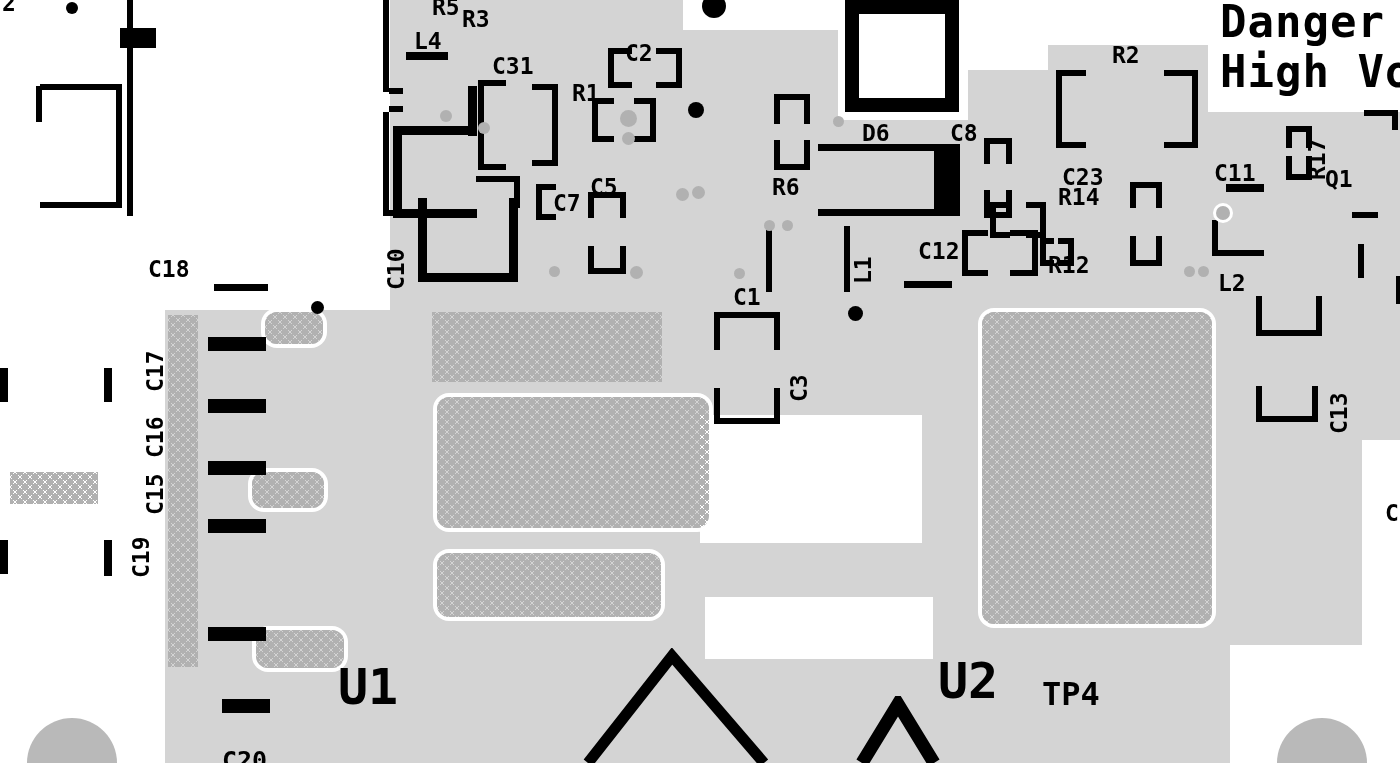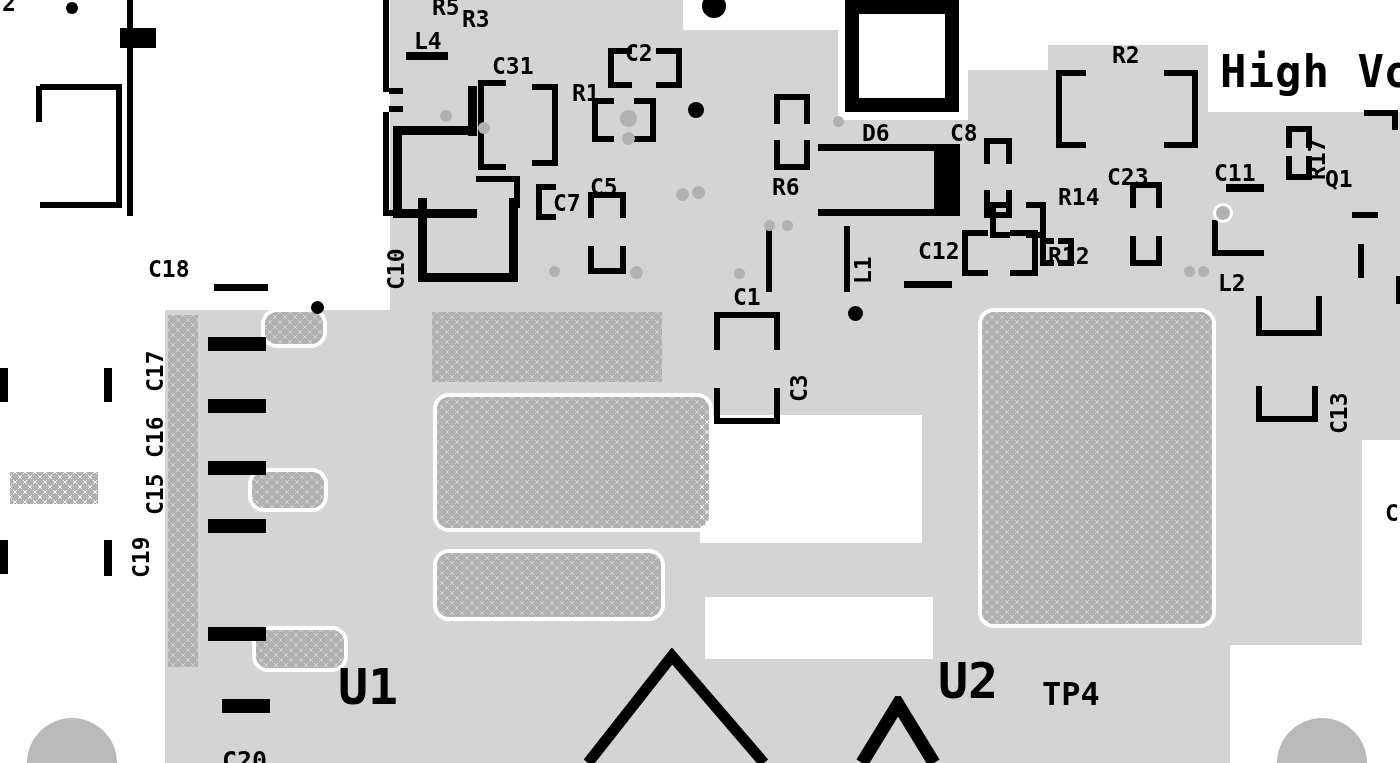--- a/index.html
+++ b/index.html
@@ -162,37 +162,38 @@
   <div class="lbl v" style="left:144px;top:458px">C16</div>
   <div class="lbl v" style="left:144px;top:515px">C15</div>
   <div class="lbl v" style="left:130px;top:578px">C19</div>
   <div class="lbl" style="left:733px;top:286px">C1</div>
   <div class="lbl v" style="left:788px;top:402px">C3</div>
   <div class="lbl" style="left:772px;top:176px">R6</div>
   <div class="lbl" style="left:862px;top:122px">D6</div>
   <div class="lbl v" style="left:852px;top:284px">L1</div>
   <div class="lbl" style="left:950px;top:122px">C8</div>
   <div class="lbl" style="left:918px;top:240px">C12</div>
-  <div class="lbl" style="left:1048px;top:245px">R12</div>
+  <div class="lbl" style="left:1048px;top:254px">R12</div>
   <div class="lbl" style="left:1058px;top:186px">R14</div>
-  <div class="lbl" style="left:1107px;top:166px">C23</div>
+  <div class="lbl" style="left:1062px;top:166px">C23</div>
   <div class="lbl" style="left:1112px;top:44px">R2</div>
   <div class="lbl" style="left:1214px;top:162px">C11</div>
   <div class="lbl v" style="left:1306px;top:180px">R17</div>
   <div class="lbl" style="left:1325px;top:168px">Q1</div>
   <div class="lbl" style="left:1218px;top:272px">L2</div>
   <div class="lbl v" style="left:1328px;top:434px">C13</div>
   <div class="lbl" style="left:222px;top:748px;font-size:25px">C20</div>
   <div class="lbl" style="left:2px;top:-8px">2</div>
   <div class="lbl" style="left:1385px;top:502px">C</div>
 
   <div class="lbl big" style="left:338px;top:662px">U1</div>
   <div class="lbl big" style="left:938px;top:656px">U2</div>
   <div class="lbl med" style="left:1042px;top:678px">TP4</div>
 
+  <div class="lbl warn" style="left:1220px;top:0">Danger</div>
   <div class="lbl warn" style="left:1220px;top:50px">High Vo</div>
 
   <svg style="left:578px;top:648px" width="196" height="115">
     <polyline points="10,115 94,8 186,115" fill="none" stroke="#000" stroke-width="11"></polyline>
   </svg>
   <svg style="left:856px;top:696px" width="84" height="67">
     <polyline points="6,67 42,8 78,67" fill="none" stroke="#000" stroke-width="13"></polyline>
   </svg>
 
   <div class="semi" style="left:27px;top:718px;width:90px;height:45px"></div>

